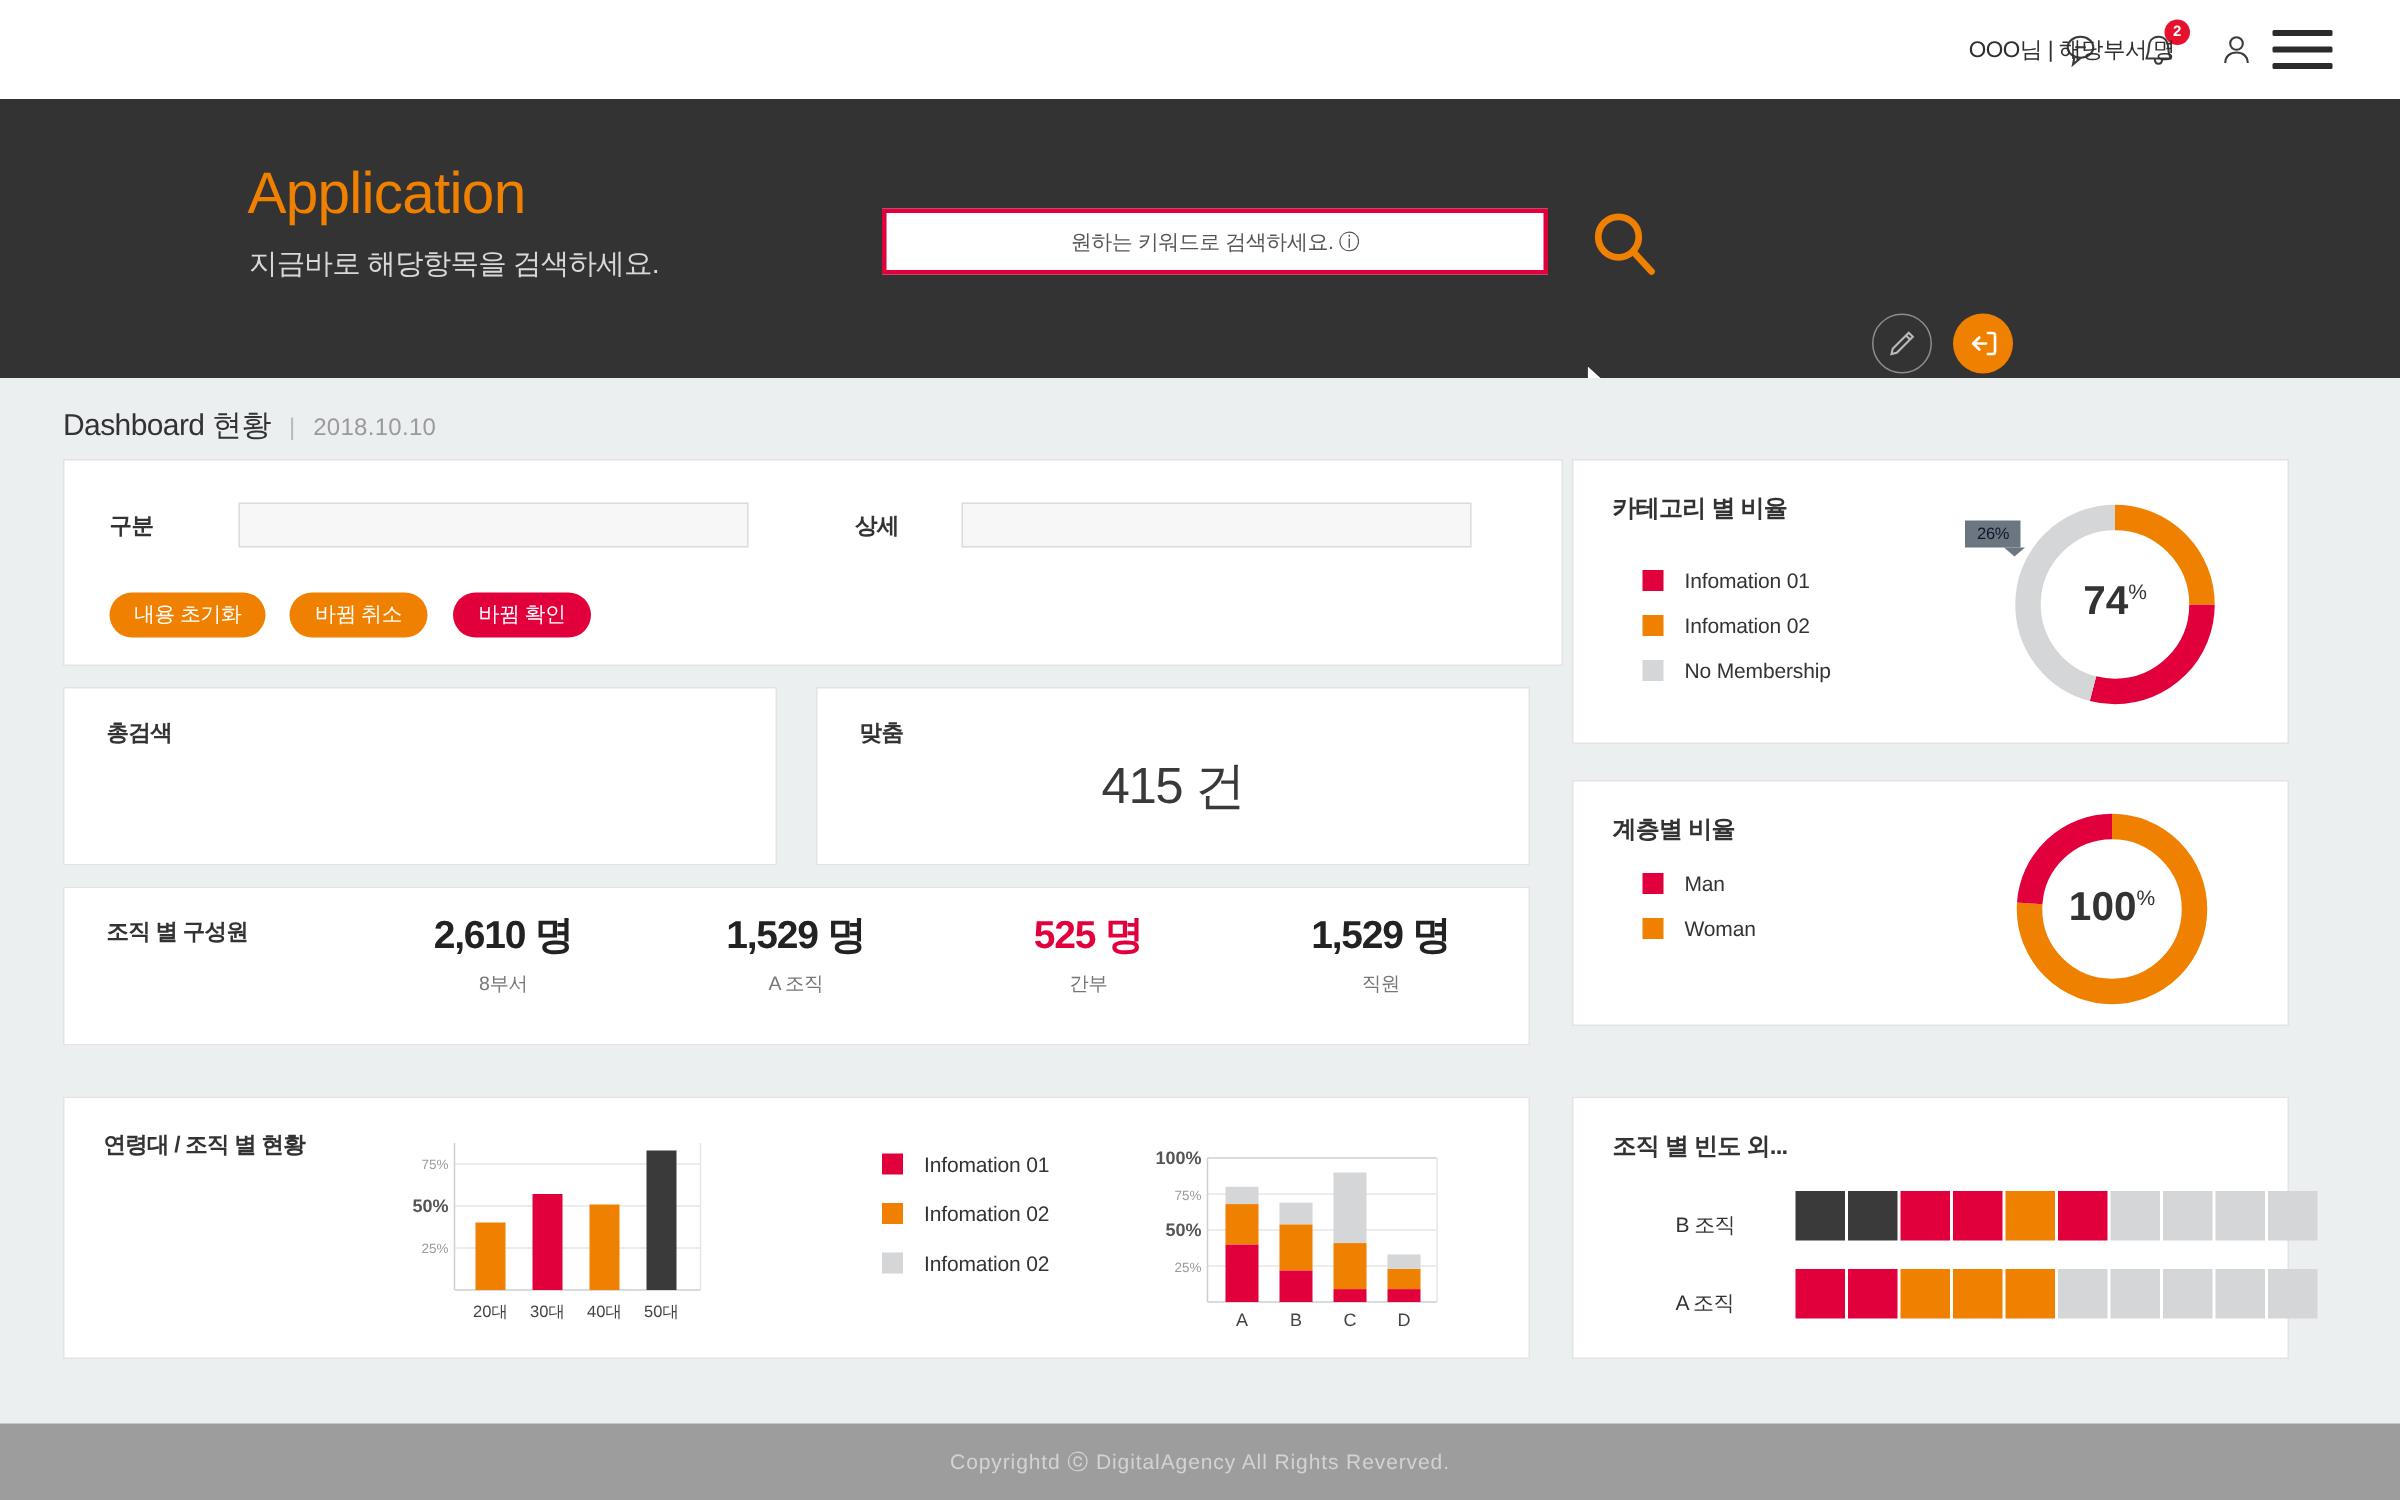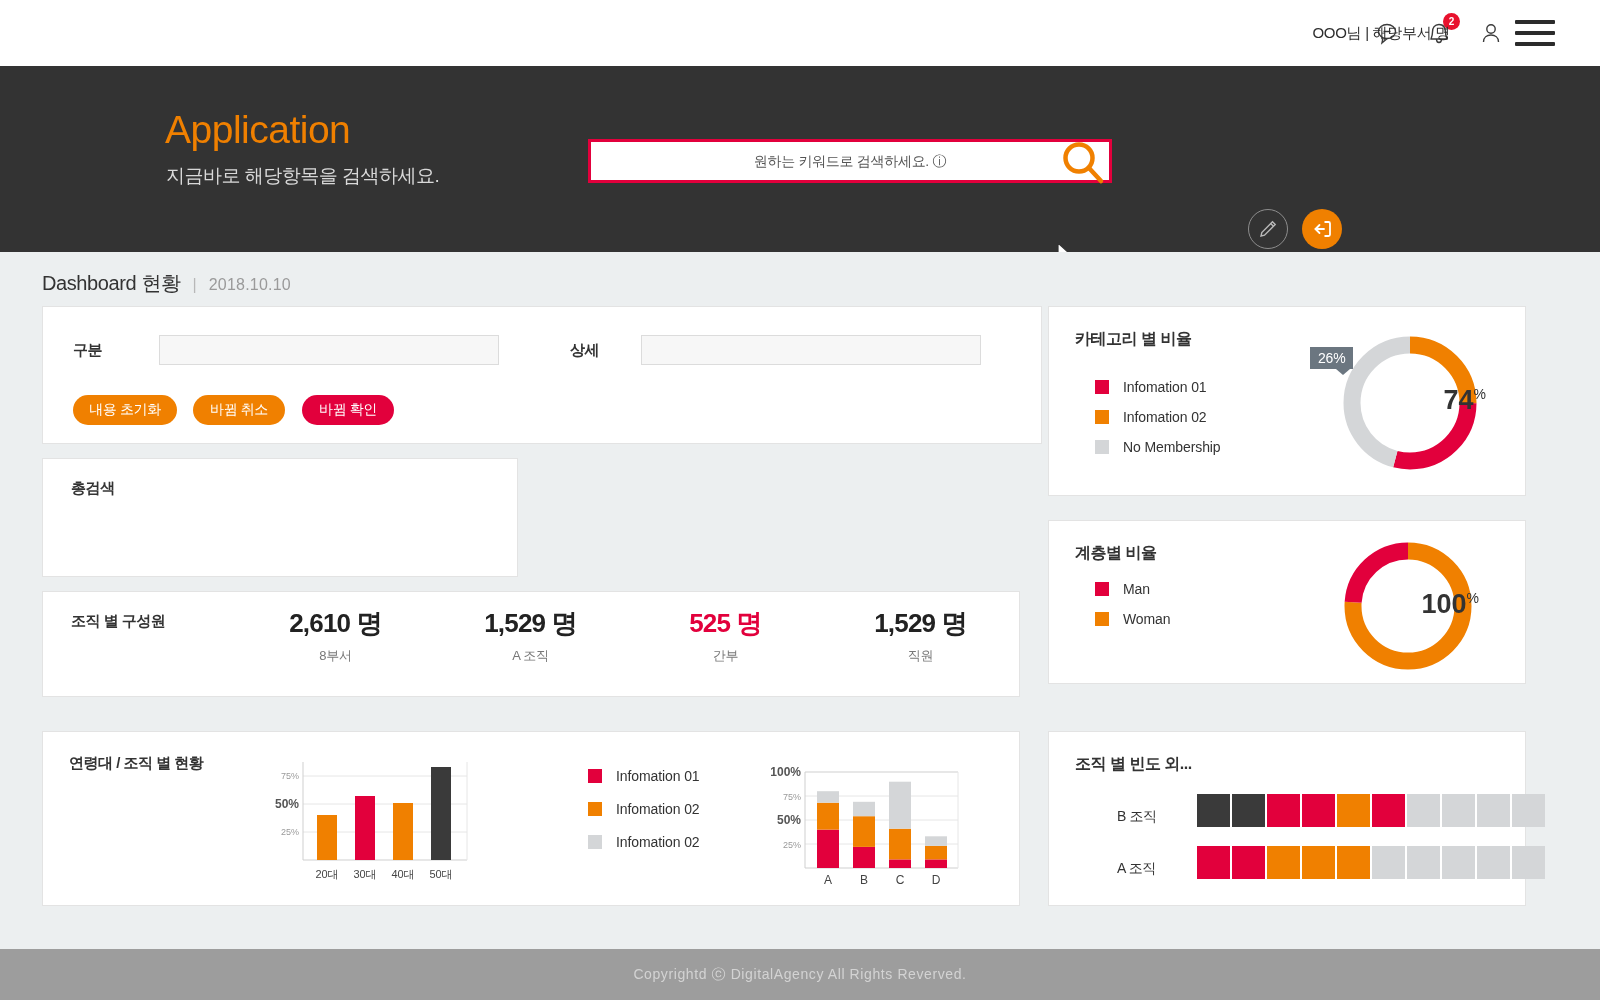--- a/index.html
+++ b/index.html
@@ -28,21 +28,21 @@
   .userinfo { position:absolute; right:150px; top:0; height:66px; display:flex; align-items:center;
               font-size:15px; color:#2e2e2e; letter-spacing:-0.3px; }
   .hamburger { position:absolute; right:45px; top:20px; width:40px; height:26px;
                display:flex; flex-direction:column; justify-content:space-between; }
   .hamburger span { display:block; height:4px; background:#2b2b2b; border-radius:1px; }
 
   
   .hero { position:absolute; left:0; top:66px; width:1600px; height:186px; background:#333333; }
   .hero-title { position:absolute; left:165px; top:42px; font-size:39px; color:#f08000; font-weight:400; letter-spacing:-0.5px;}
   .hero-sub { position:absolute; left:166px; top:97px; font-size:19px; color:#d8d8d8; letter-spacing:-0.5px;}
-  .search-wrap { position:absolute; left:588px; top:73px; width:524px; height:44px; }
+  .search-wrap { position:absolute; left:588px; top:73px; width:444px; height:44px; }
   .search-input {
     width:100%; height:100%; background:#fff; border:3px solid #e2003c;
     text-align:center; font-size:14px; color:#555; letter-spacing:-0.3px;
     font-family:"Liberation Sans", sans-serif; outline:none;
   }
   .search-input::placeholder { color:#555; opacity:1; }
   .search-btn { position:absolute; left:1059px; top:73px; width:48px; height:48px; }
   .cursor { position:absolute; left:1055px; top:175px; width:22px; height:28px; }
   .pencil-btn {
     position:absolute; left:1248px; top:143px; width:40px; height:40px; border-radius:50%;
@@ -91,24 +91,24 @@
   #cat-card { left:1048px; top:54px; width:478px; height:190px; }
   #gender-card { left:1048px; top:268px; width:478px; height:164px; }
   #freq-card { left:1048px; top:479px; width:478px; height:175px; }
   .card-title { position:absolute; left:26px; top:22px; font-size:16px; color:#333; font-weight:bold; letter-spacing:-0.5px; }
 
   .legend { position:absolute; }
   .legend-row { display:flex; align-items:center; margin-bottom:14px; }
   .legend-sw { width:14px; height:14px; margin-right:14px; }
   .legend-txt { font-size:14px; color:#333; letter-spacing:-0.1px; }
 
-  .donut-center { position:absolute; width:100%; text-align:right; font-size:27px; color:#333; font-weight:bold; }
+  .donut-center { position:absolute; width:100%; text-align:center; font-size:27px; color:#333; font-weight:bold; }
   .donut-center sup { font-size:14px; font-weight:normal; vertical-align:super; }
   .tooltip {
-    position:absolute; background:#6b7680; color:#ffffff; font-size:14px;
+    position:absolute; background:#6b7680; color:#0f172a; font-size:11px;
     padding:3px 8px; letter-spacing:-0.2px;
   }
   .tooltip::after {
     content:""; position:absolute; left:26px; bottom:-6px;
     border-left:7px solid transparent; border-right:7px solid transparent; border-top:6px solid #6b7680;
   }
 
   .legend-inline { position:absolute; }
   .legend-inline .legend-row { margin-bottom:17px; }
   .legend-inline .legend-txt { font-size:14px; }
@@ -216,20 +216,24 @@
 
       <button class="btn" style="left: 30px; top: 88px; width: 104px; background: rgb(240, 128, 0);">내용 초기화</button>
       <button class="btn" style="left: 150px; top: 88px; width: 92px; background: rgb(240, 128, 0);">바뀜 취소</button>
       <button class="btn" style="left: 259px; top: 88px; width: 92px; background: rgb(226, 0, 60);">바뀜 확인</button>
     </div>
 
     <div class="card" id="total-card">
       <div class="stat-label">총검색</div>
     </div>
 
+    <div class="card" id="match-card">
+      <div class="stat-label">맞춤</div>
+      <div class="stat-value" id="match-value" style="color: rgb(58, 58, 58);">415 건</div>
+    </div>
 
     <div class="card" id="org-card">
       <div class="org-label">조직 별 구성원</div>
       <div class="org-items" id="org-items">
           <div class="org-item">
             <div class="org-num">2,610 명</div>
             <div class="org-sub">8부서</div>
           </div>
           <div class="org-item">
             <div class="org-num">1,529 명</div>

